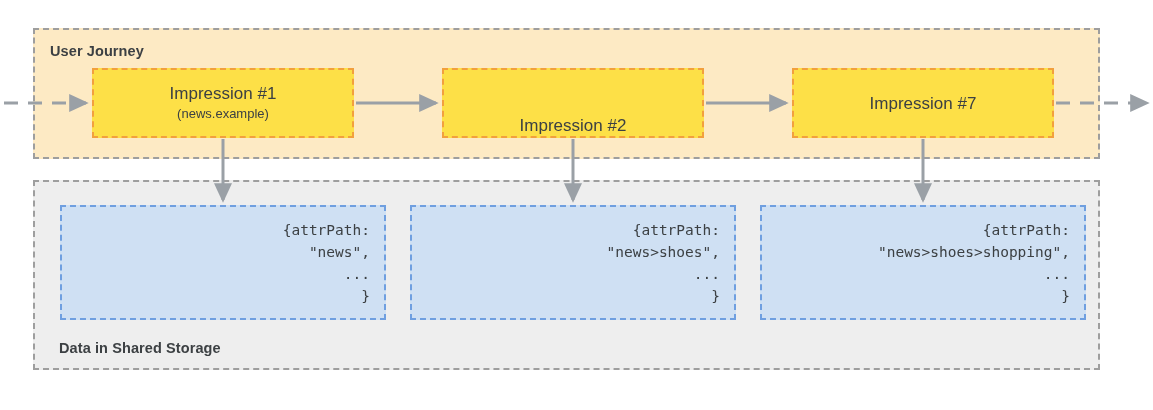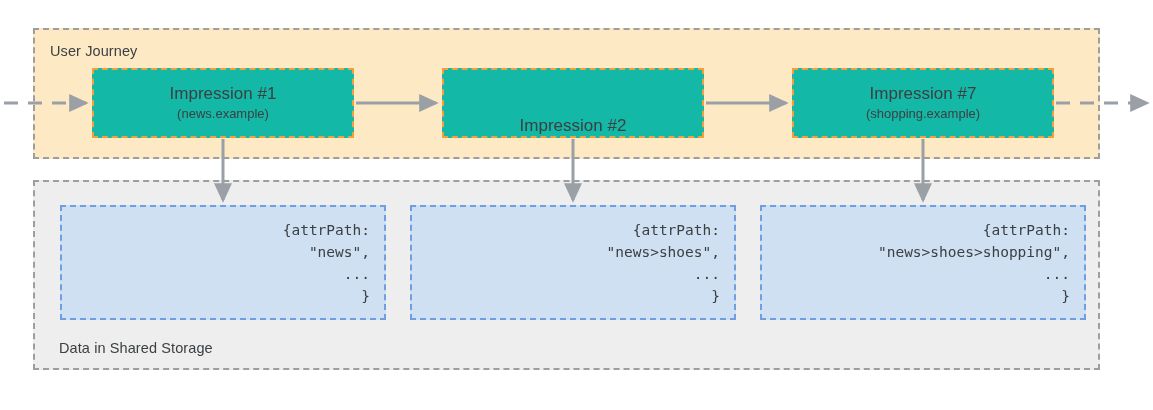--- a/index.html
+++ b/index.html
@@ -41,35 +41,35 @@
     width: 1067px;
     height: 190px;
     box-sizing: border-box;
     background: #eeeeee;
     border: 2px dashed #9e9e9e;
   }
 
   .section-title {
     position: absolute;
     font-size: 14.5px;
-    font-weight: normal;
+    font-weight: bold;
     color: #3c4043;
     letter-spacing: 0.1px;
     white-space: nowrap;
   }
   .journey-title { left: 15px; top: 13px; }
   .storage-title { left: 24px; bottom: 12px; }
 
   
   .impression-box {
     position: absolute;
     top: 68px;
     height: 70px;
     box-sizing: border-box;
-    background: #14b8a6;
+    background: #fde047;
     border: 2px dashed #f2a03d;
     display: flex;
     flex-direction: column;
     align-items: center;
     justify-content: center;
     color: #3c4043;
   }
   .impression-box .imp-title {
     font-size: 17px;
     line-height: 21px;
@@ -136,21 +136,20 @@
     <div class="imp-title">Impression #1</div>
     <div class="imp-sub">(news.example)</div>
   </div>
 
   <div class="impression-box" id="imp-2">
     <div class="imp-title">Impression #2</div>
   </div>
 
   <div class="impression-box" id="imp-3">
     <div class="imp-title">Impression #7</div>
-    <div class="imp-sub">(shopping.example)</div>
   </div>
 
   <div class="data-box" id="data-1">
     <pre>{attrPath:
    "news",
  ...
 }</pre>
   </div>
 
   <div class="data-box" id="data-2">

